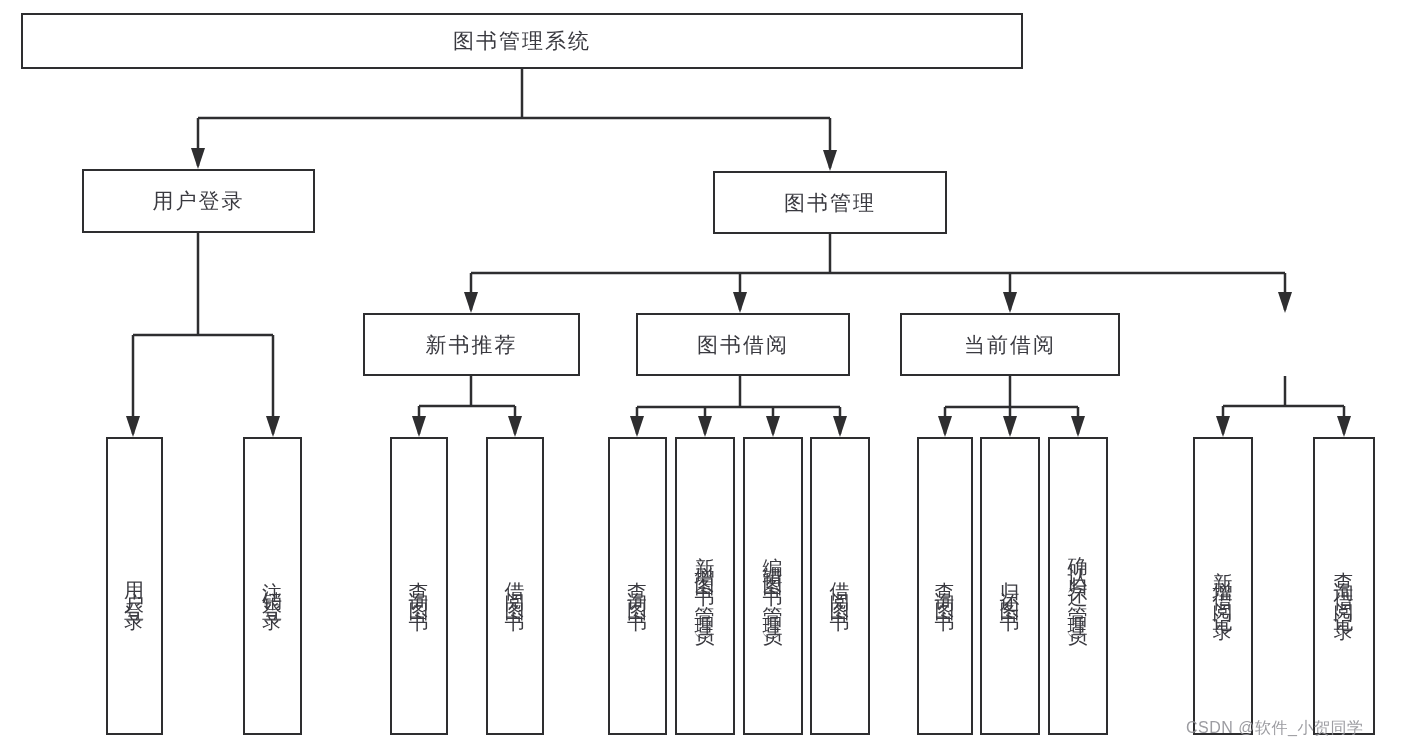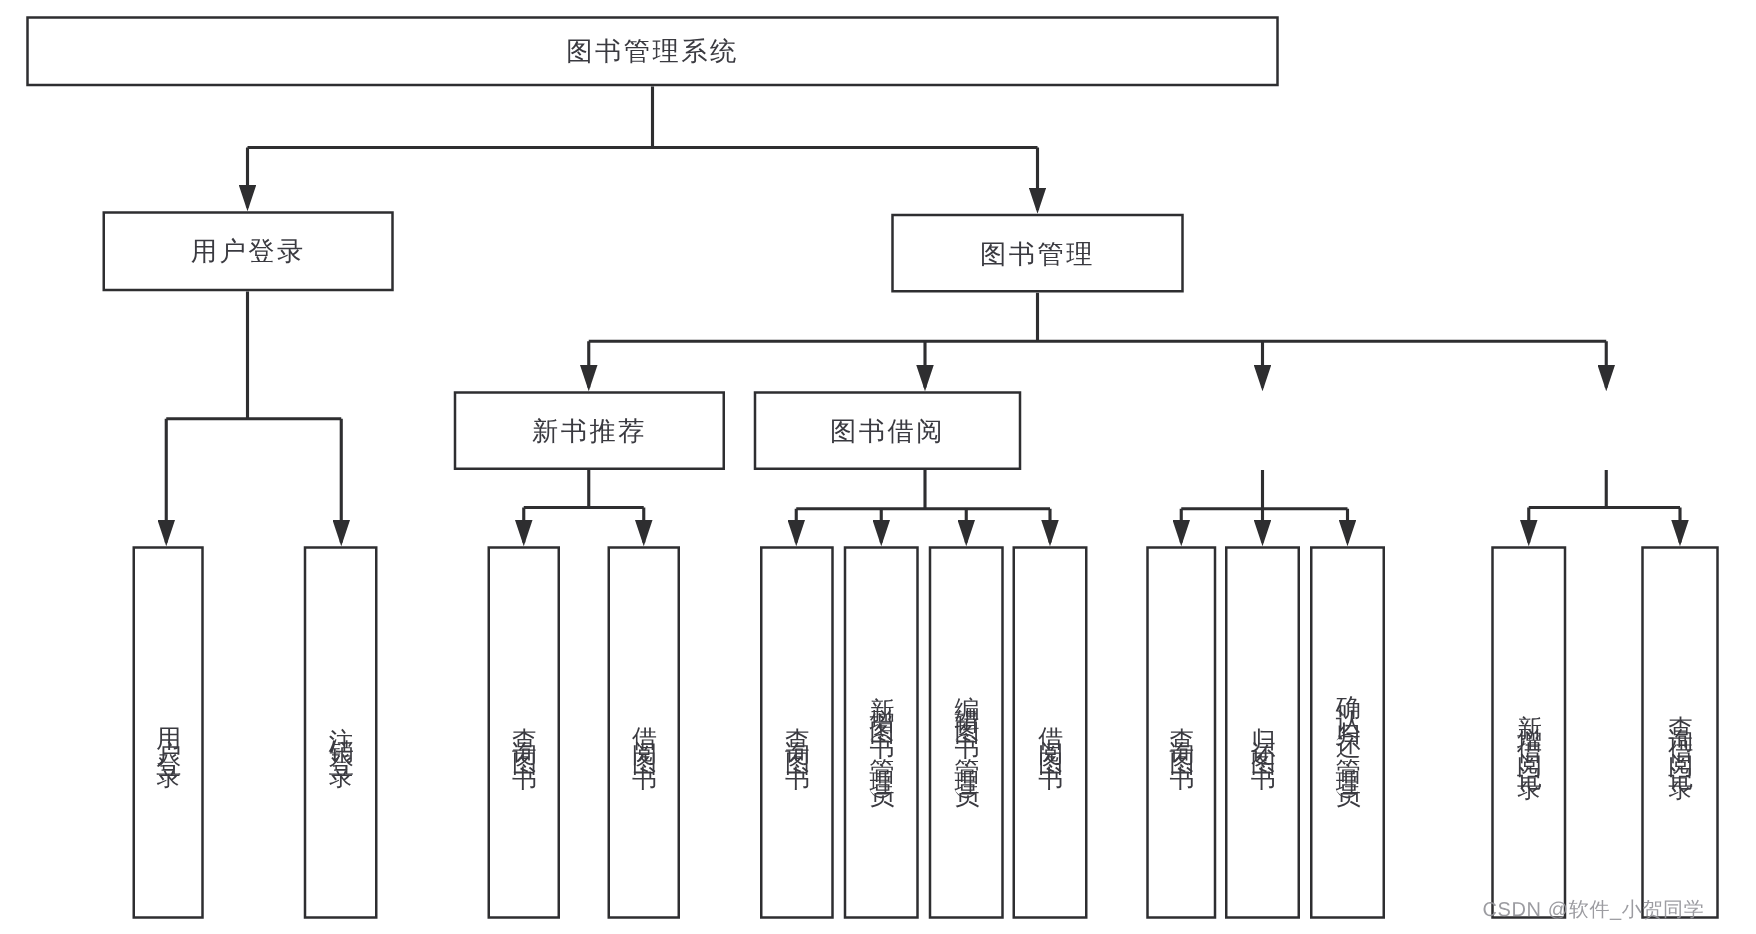--- a/index.html
+++ b/index.html
@@ -115,22 +115,25 @@
   <div class="node hnode" style="left:82px; top:169px; width:233px; height:64px;">
     <span>用户登录</span>
   </div>
   <div class="node hnode" style="left:713px; top:171px; width:234px; height:63px;font-family:Liberation Mono, monospace;">
     <span>图书管理</span>
   </div>
 
   <div class="node hnode" style="left:363px; top:313px; width:217px; height:63px;">
     <span>新书推荐</span>
   </div>
-  <div class="node hnode" style="left:603px; top:313px; width:214px; height:63px;text-align:right;">
+  <div class="node hnode" style="left:636px; top:313px; width:214px; height:63px;text-align:right;">
     <span>图书借阅</span>
+  </div>
+  <div class="node hnode" style="left:900px; top:313px; width:220px; height:63px;">
+    <span>当前借阅</span>
   </div>
 
   <div class="node vnode" style="left:106px; top:437px; width:57px; height:298px;">
     <span class="vtext">用户登录</span>
   </div>
   <div class="node vnode" style="left:243px; top:437px; width:59px; height:298px;">
     <span class="vtext">注销登录</span>
   </div>
 
   <div class="node vnode" style="left:390px; top:437px; width:58px; height:298px;">

